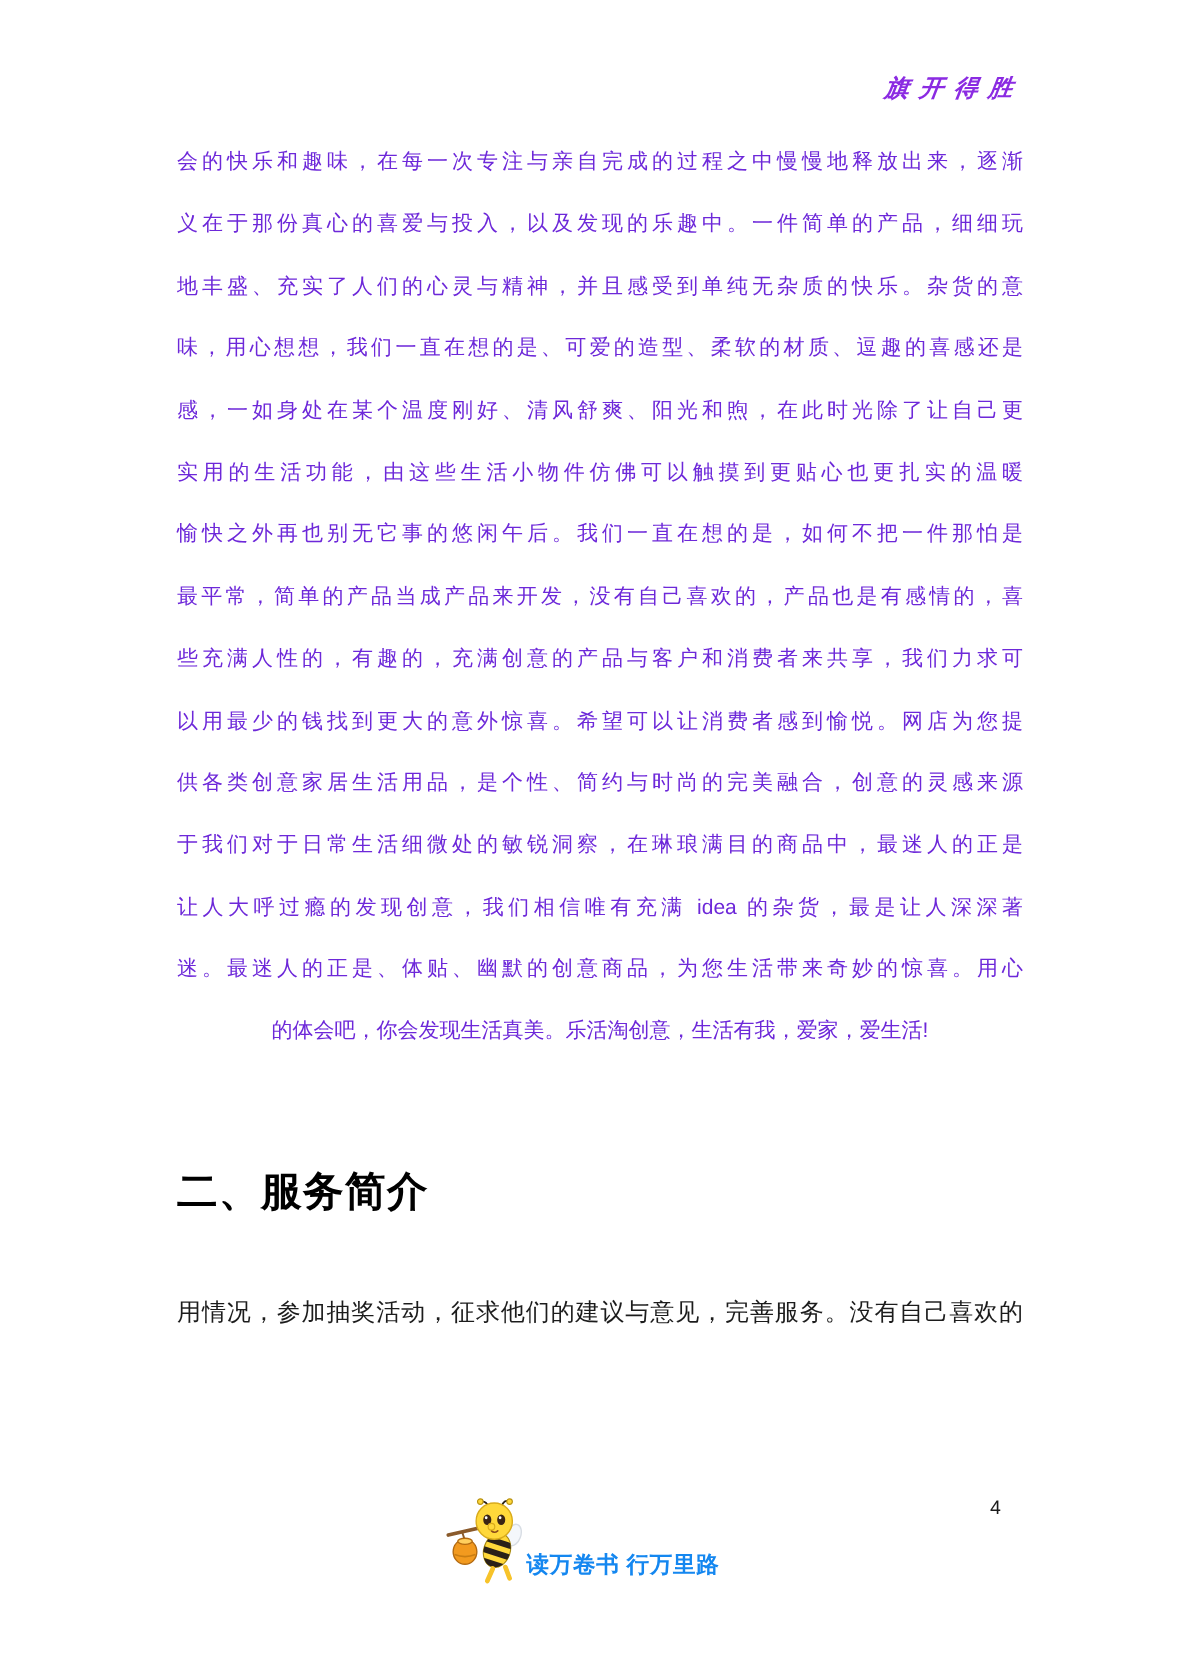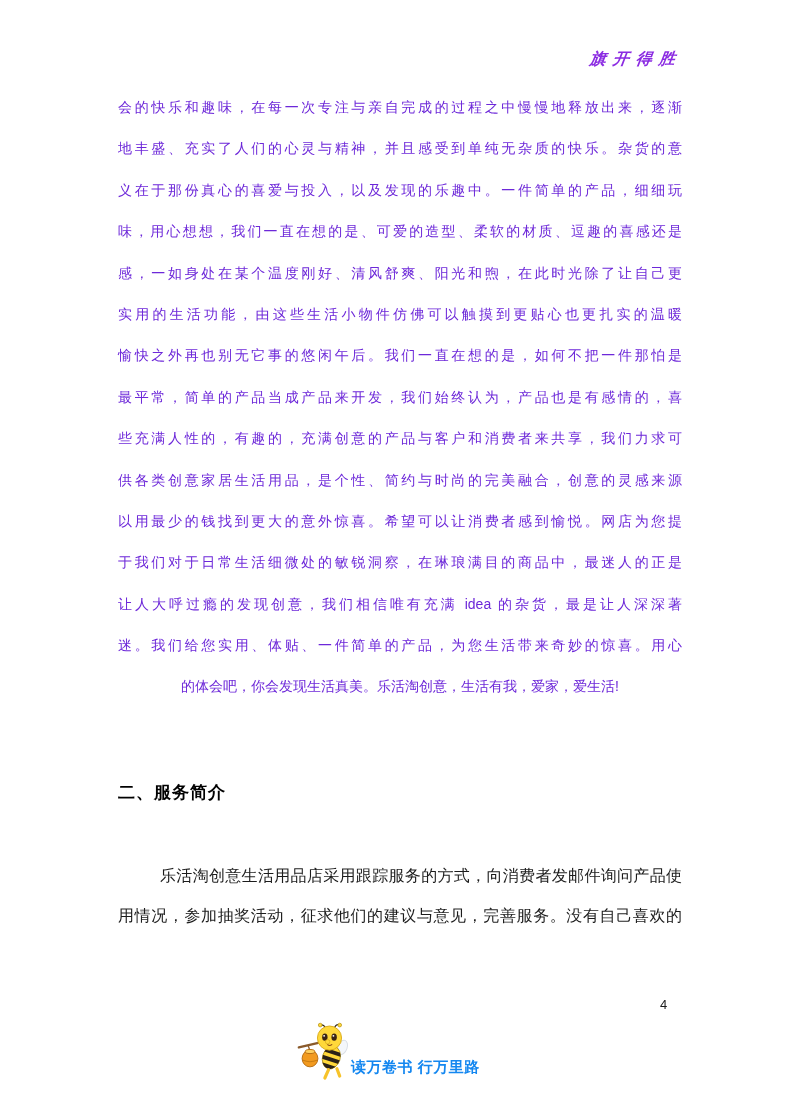--- a/index.html
+++ b/index.html
@@ -32,35 +32,34 @@
   }
   .line.just{
     white-space:normal;
     text-align:justify;
     text-align-last:justify;
     text-justify:inter-character;
   }
   .heading{
     position:absolute;left:118px;top:776px;
     margin:0;
-    font-size:17px;font-weight:bold;color:#000000;
+    font-size:27px;font-weight:bold;color:#000000;
     letter-spacing:1px;
     line-height:36px;
-    font-family:Liberation Mono, monospace;
   }
   .body-block-2{
     position:absolute;left:118px;top:856px;width:564px;
     font-size:16px;line-height:40px;
     color:#1c1c1c;
   }
   .body-block-2 .line{height:40px;}
   .line.indent{text-indent:42px;}
   
   .footer{
-    position:absolute;left:297px;top:1019px;
+    position:absolute;left:297px;top:995px;
     display:flex;align-items:flex-end;
   }
   .bee{width:52px;height:66px;display:block;}
   .slogan{
     margin-left:2px;margin-bottom:8px;
     font-size:15px;font-weight:bold;
     color:#1487f0;
     letter-spacing:0.5px;
     white-space:nowrap;
   }
@@ -71,40 +70,39 @@
 </style>
 </head>
 <body>
 
 <div class="page">
 
   <div class="watermark">旗开得胜</div>
 
   <div class="body-block">
     <div class="line just">会的快乐和趣味，在每一次专注与亲自完成的过程之中慢慢地释放出来，逐渐</div>
+    <div class="line just">义在于那份真心的喜爱与投入，以及发现的乐趣中。一件简单的产品，细细玩</div>
     <div class="line just">地丰盛、充实了人们的心灵与精神，并且感受到单纯无杂质的快乐。杂货的意</div>
-    <div class="line just">义在于那份真心的喜爱与投入，以及发现的乐趣中。一件简单的产品，细细玩</div>
     <div class="line just">味，用心想想，我们一直在想的是、可爱的造型、柔软的材质、逗趣的喜感还是</div>
     <div class="line just">感，一如身处在某个温度刚好、清风舒爽、阳光和煦，在此时光除了让自己更</div>
     <div class="line just">实用的生活功能，由这些生活小物件仿佛可以触摸到更贴心也更扎实的温暖</div>
     <div class="line just">愉快之外再也别无它事的悠闲午后。我们一直在想的是，如何不把一件那怕是</div>
-    <div class="line just">最平常，简单的产品当成产品来开发，我们始终认为，产品也是有感情的，喜</div>
+    <div class="line just">最平常，简单的产品当成产品来开发，没有自己喜欢的，产品也是有感情的，喜</div>
     <div class="line just">些充满人性的，有趣的，充满创意的产品与客户和消费者来共享，我们力求可</div>
+    <div class="line just">以用最少的钱找到更大的意外惊喜。希望可以让消费者感到愉悦。网店为您提</div>
     <div class="line just">供各类创意家居生活用品，是个性、简约与时尚的完美融合，创意的灵感来源</div>
-    <div class="line just">以用最少的钱找到更大的意外惊喜。希望可以让消费者感到愉悦。网店为您提</div>
     <div class="line just">于我们对于日常生活细微处的敏锐洞察，在琳琅满目的商品中，最迷人的正是</div>
     <div class="line just">让人大呼过瘾的发现创意，我们相信唯有充满 idea 的杂货，最是让人深深著</div>
-    <div class="line just">迷。我们给您实用、体贴、一件简单的产品，为您生活带来奇妙的惊喜。用心</div>
+    <div class="line just">迷。最迷人的正是、体贴、幽默的创意商品，为您生活带来奇妙的惊喜。用心</div>
     <div class="line">的体会吧，你会发现生活真美。乐活淘创意，生活有我，爱家，爱生活!</div>
   </div>
 
   <h2 class="heading">二、服务简介</h2>
 
   <div class="body-block-2">
-    <div class="line just indent">乐活淘创意生活用品店采用跟踪服务的方式，向消费者发邮件询问产品使</div>
     <div class="line just">用情况，参加抽奖活动，征求他们的建议与意见，完善服务。没有自己喜欢的</div>
   </div>
 
   <div class="footer">
     <svg class="bee" viewBox="0 0 56 64" aria-hidden="true">
 
       <line x1="2" y1="27" x2="37" y2="19" stroke="#8a5a2b" stroke-width="2.6" stroke-linecap="round"></line>
 
       <line x1="12" y1="25" x2="14" y2="31" stroke="#8a5a2b" stroke-width="1.4"></line>
 

